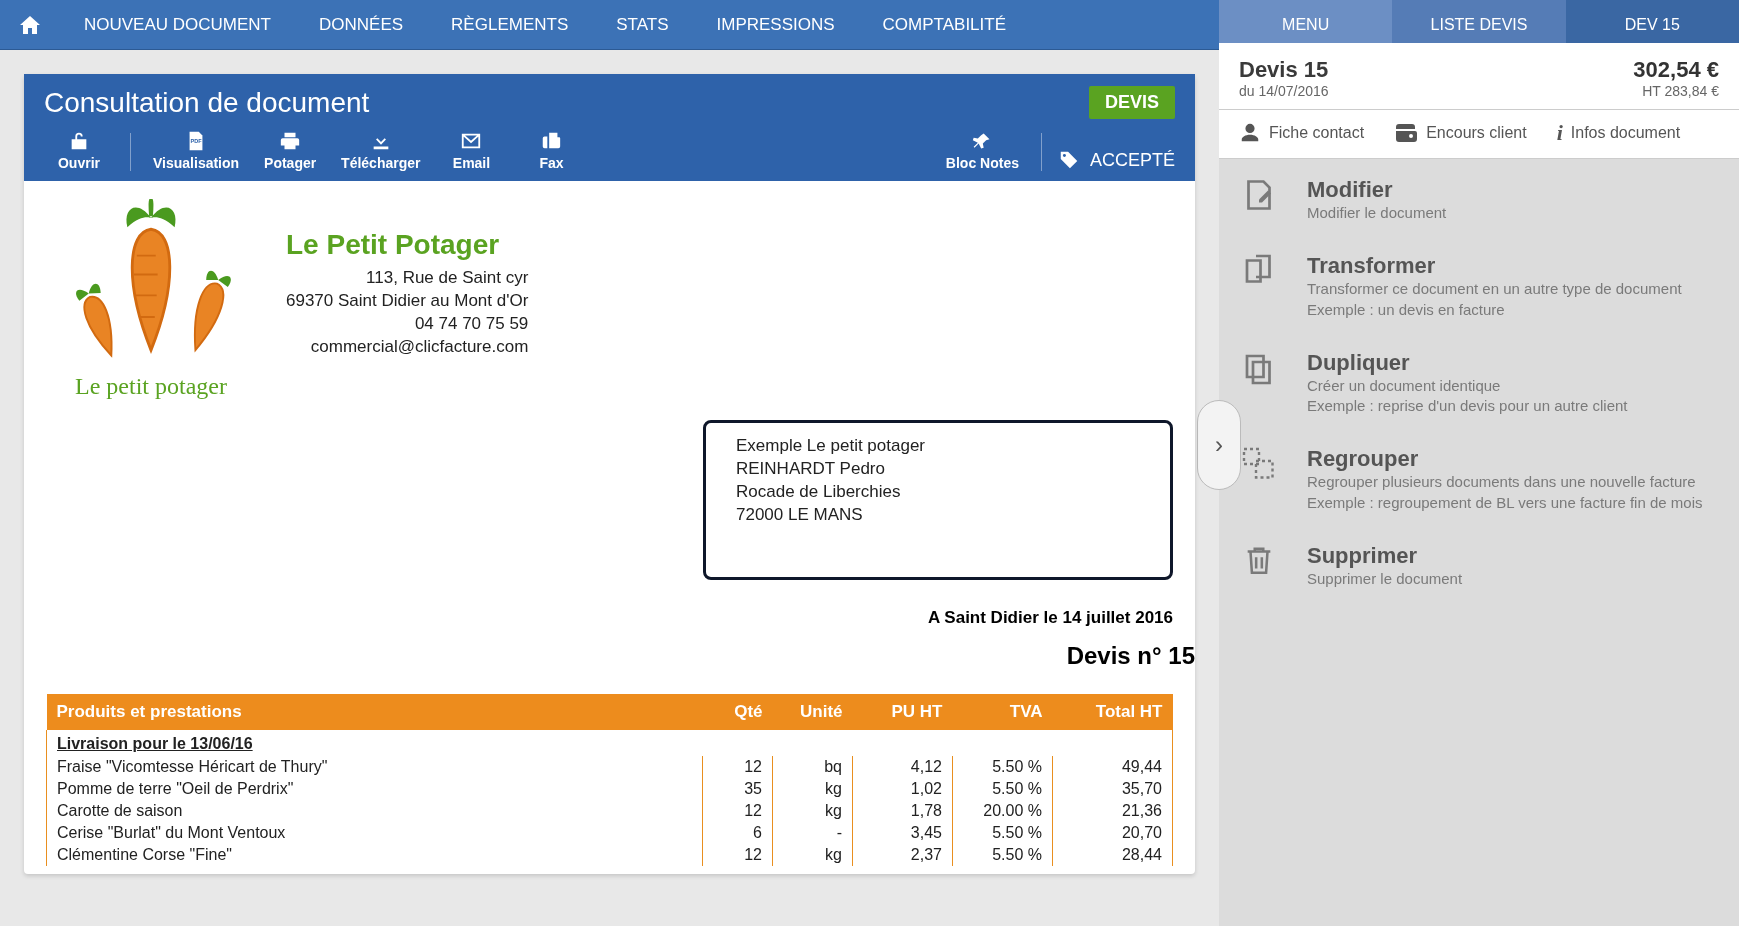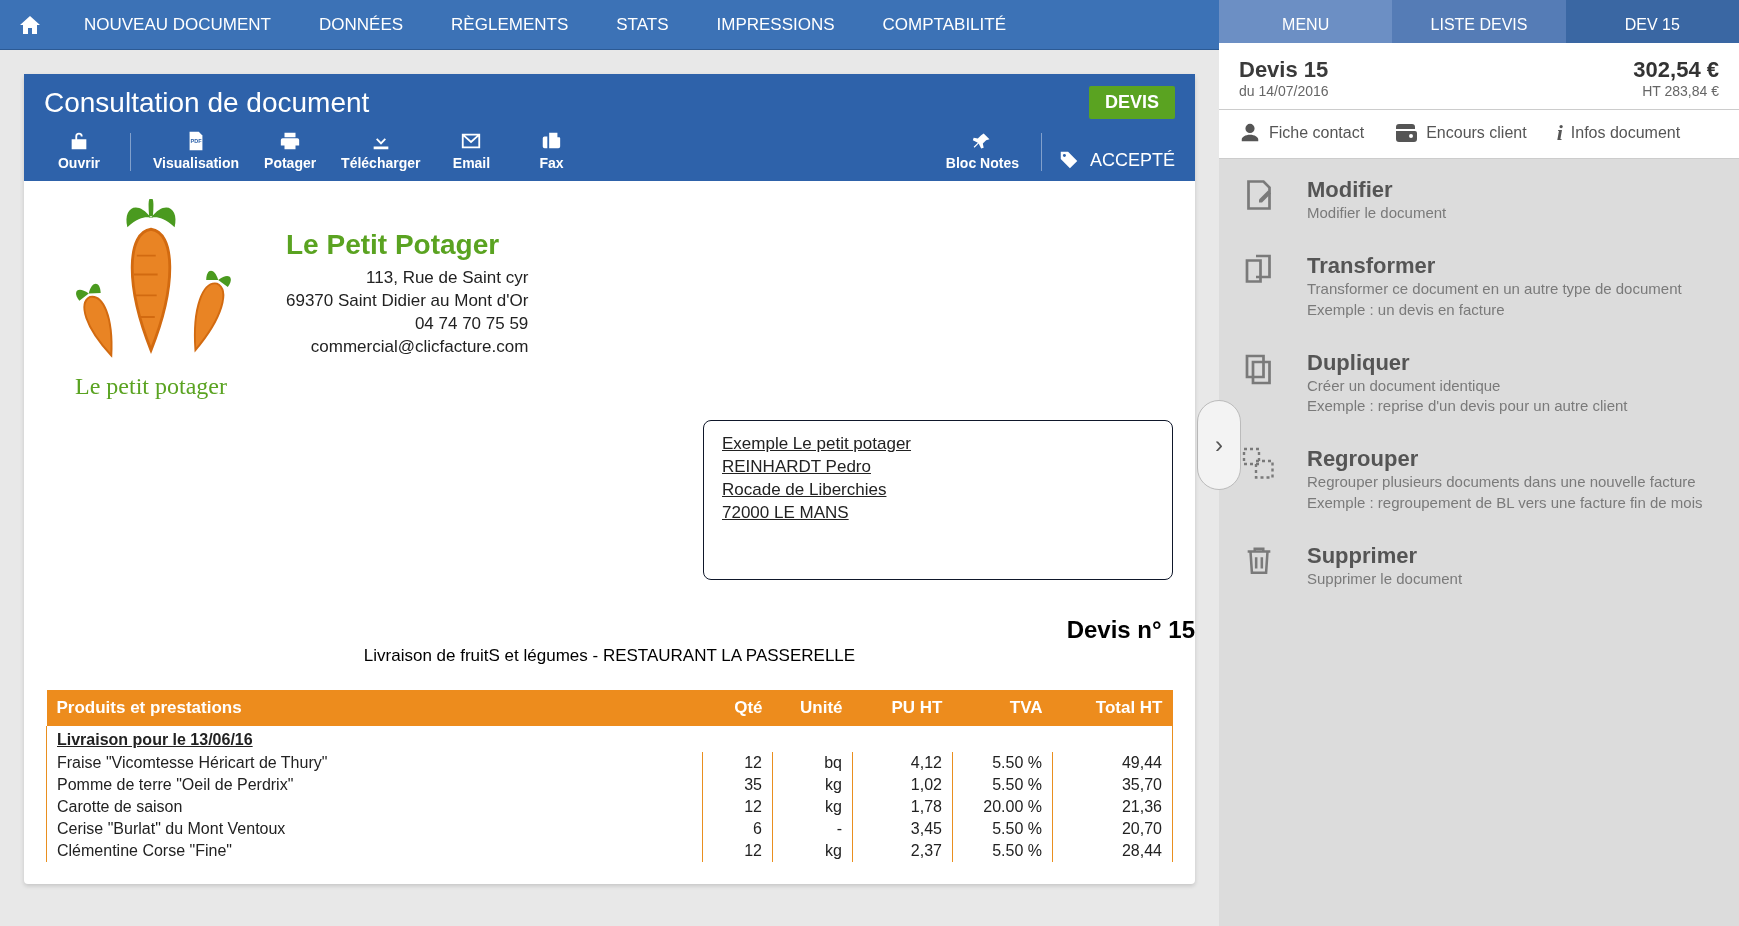--- a/index.html
+++ b/index.html
@@ -131,27 +131,26 @@
   .logoarea .brand { font-family: "Brush Script MT", cursive; color: #5aa321; font-size: 24px; margin-top: 4px; }
   .companytxt { padding-top: 30px; }
   .companytxt h3 { color: #5aa321; font-size: 28px; font-weight: 700; margin-bottom: 6px; }
   .companytxt div { font-size: 17px; color: #222; line-height: 1.35; text-align: right; }
 
   .addrbox {
     display: block;
     margin: 20px 0 4px auto;
     width: 470px;
     min-height: 160px;
-    border: 1px solid #0f172a;
+    border: 3px solid #0f172a;
     border-radius: 8px;
-    padding: 12px 18px;
+    padding: 12px 30px;
     font-size: 17px;
     color: #222;
     line-height: 1.35;
-    text-decoration: underline;
   }
   .doccity { text-align: right; font-weight: 700; font-size: 17px; margin-top: 6px; padding: 0 22px; }
   .doctitle { text-align: right; font-size: 24px; font-weight: 700; margin-top: 14px; }
   .docsubtitle { text-align: center; font-size: 17px; margin-top: 2px; }
 
   table.lines { width: 100%; border-collapse: collapse; margin-top: 24px; font-size: 16px; }
   table.lines thead th {
     background: #ed8c1d;
     color: #fff;
     font-weight: 700;
@@ -461,24 +460,24 @@
       </div>
 
       <div class="addrbox">
         <div>Exemple Le petit potager</div>
         <div>REINHARDT Pedro</div>
         <div>Rocade de Liberchies</div>
         <div>72000 LE MANS</div>
       </div>
     </div>
 
+    <div class="doccity">A Saint Didier le 14 juillet 2016</div>
     <div class="doctitle">Devis n° 15</div>
-    <div class="docsubtitle">Livraison de fruitS et légumes - RESTAURANT LA PASSERELLE</div>
-
-    <div style="padding:0 22px 22px">
+
+    <div style="padding:0 22px 8px">
       <table class="lines">
         <thead>
           <tr>
             <th>Produits et prestations</th>
             <th style="width:70px">Qté</th>
             <th style="width:80px">Unité</th>
             <th style="width:100px">PU HT</th>
             <th style="width:100px">TVA</th>
             <th style="width:120px">Total HT</th>
           </tr>

